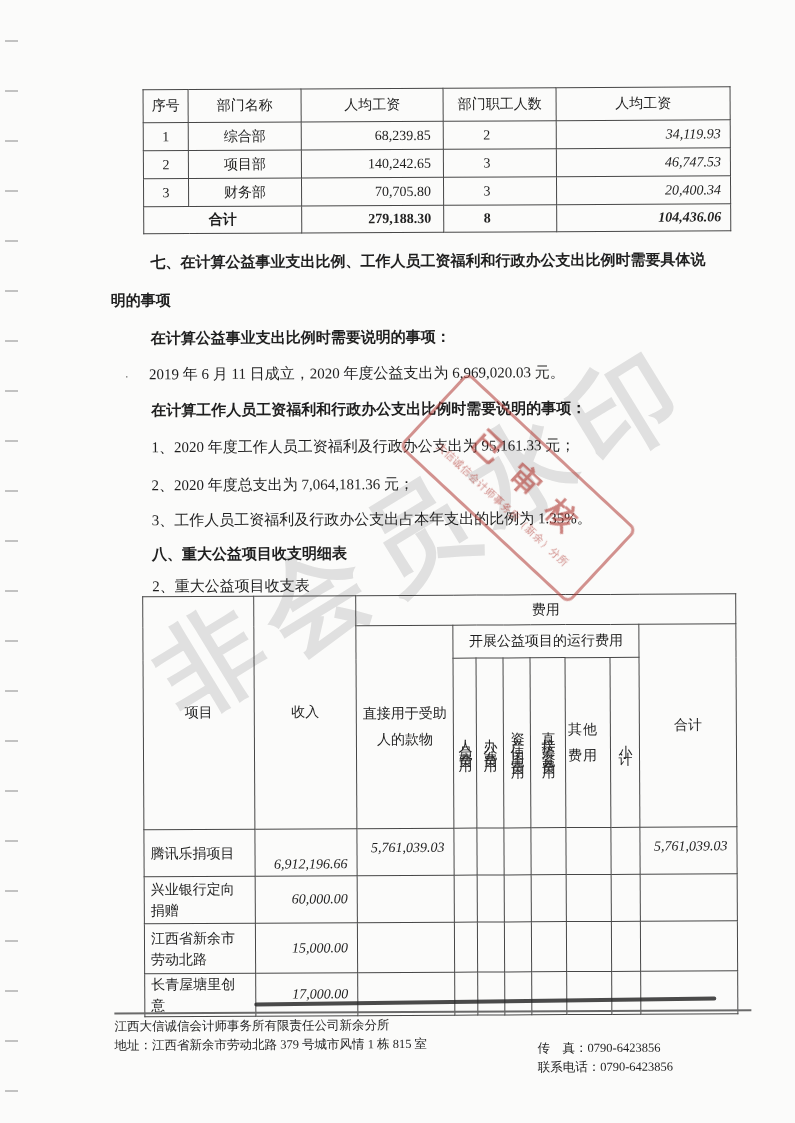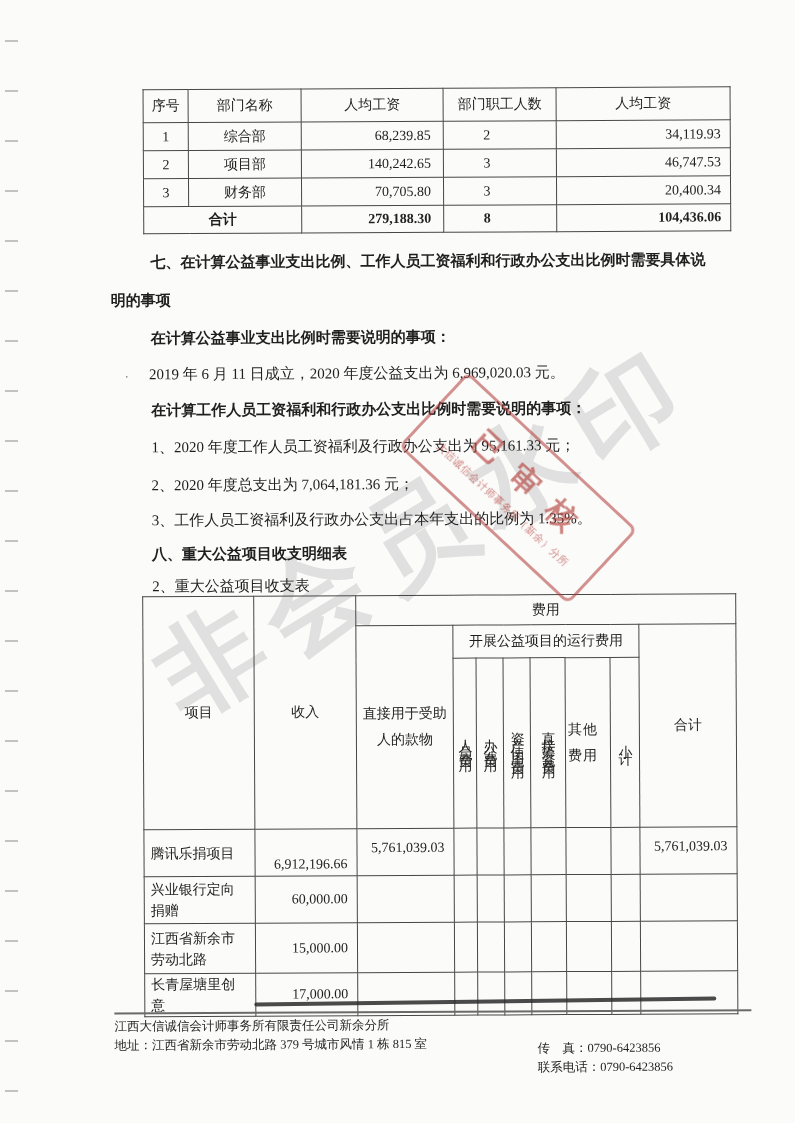--- a/index.html
+++ b/index.html
@@ -42,21 +42,21 @@
 
   
   .tx{position:absolute;font-size:15px;line-height:18px;white-space:nowrap;}
   .bold{font-weight:bold;}
 
   
   table{border-collapse:collapse;table-layout:fixed;position:absolute;}
   td{border:1px solid #474747;font-size:14px;padding:0;overflow:hidden;vertical-align:middle;}
   .ctr{text-align:center;}
   .num{text-align:right;padding-right:12px;}
-  .num-sm{text-align:right;padding-right:9px;}
+  .num-sm{text-align:right;padding-right:9px;font-style:italic;}
   .shiftL{text-align:center;padding-right:26px;}
   .nameL{text-align:left;padding-left:6px;padding-right:18px;line-height:21px;}
   .vtop{vertical-align:top;padding-top:11px;}
   .vbot{vertical-align:bottom;padding-bottom:3px;}
   .vcell{text-align:center;vertical-align:middle;}
   .vtext{display:inline-block;writing-mode:vertical-rl;text-orientation:upright;letter-spacing:7px;font-size:14px;}
   .wrap2{line-height:26px;letter-spacing:1px;padding:2px;}
   .hdr2{line-height:26px;text-align:center;}
 
   

